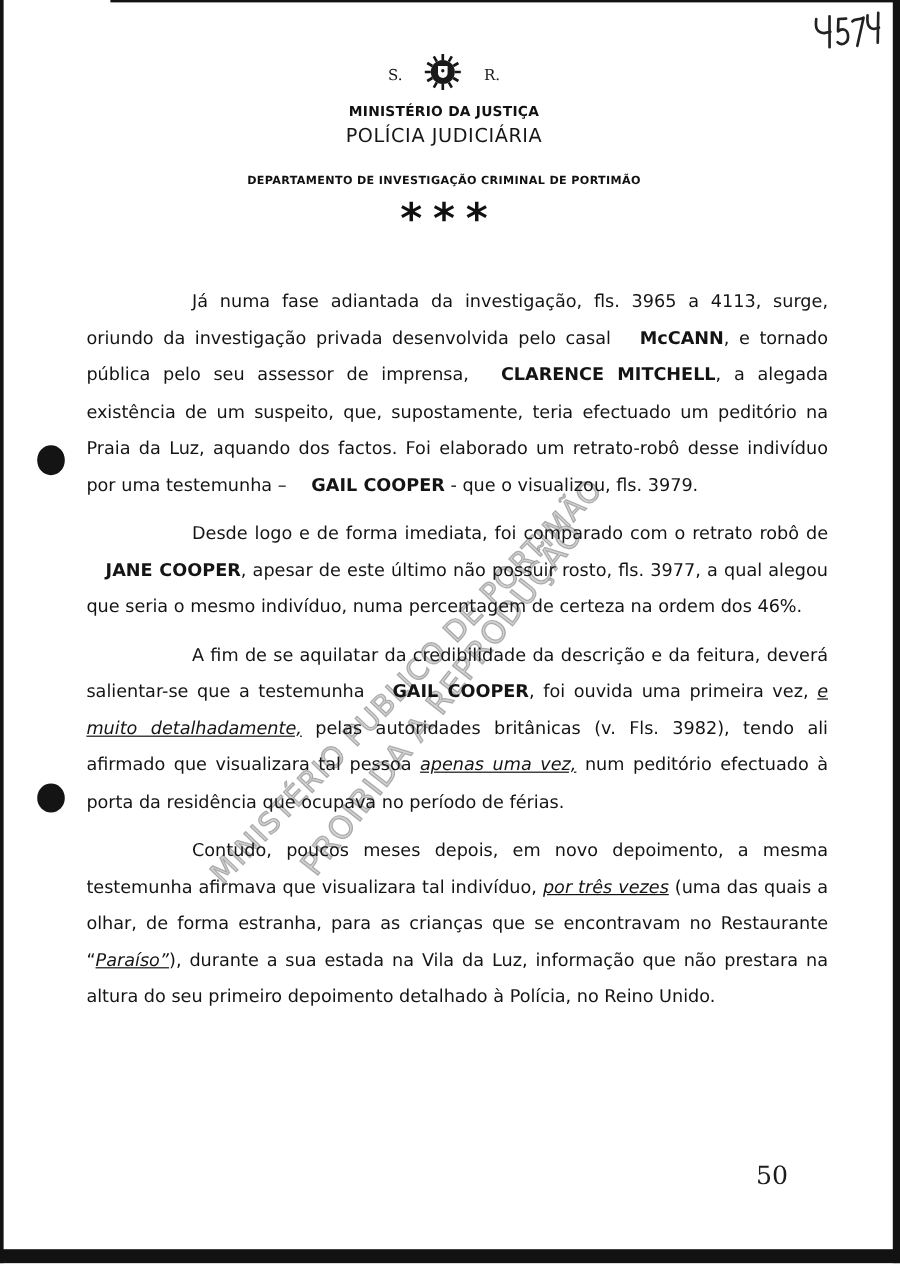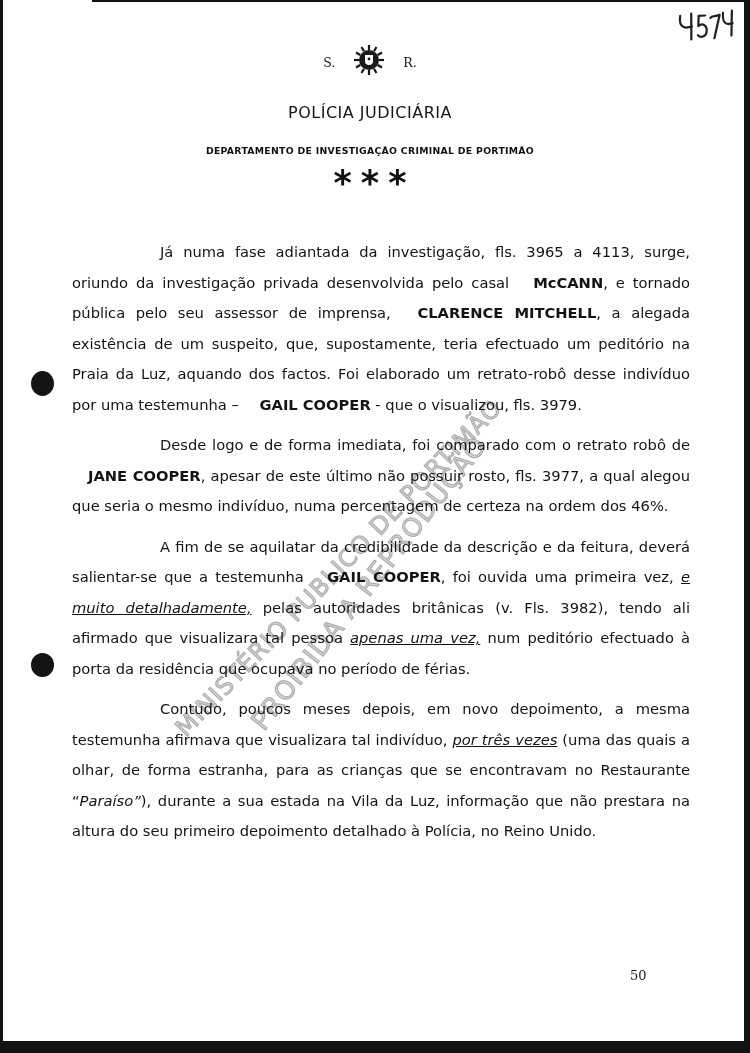--- a/index.html
+++ b/index.html
@@ -36,24 +36,24 @@
   .dot1{left:31px;top:371px;width:23px;height:25px;}
   .dot2{left:31px;top:653px;width:23px;height:24px;}
   
   .body{
     position:absolute;left:72px;top:237px;width:618px;z-index:2;
     font-size:14.7px;line-height:30.5px;color:#141414;
   }
   .para{margin:0 0 10px 0;text-align:justify;text-indent:88px;}
   .seg-n{font-style:normal;}
   .seg-b{font-weight:bold;padding-left:16px;}
-  .seg-i{font-style:italic;}
+  .seg-i{font-style:italic;text-decoration:underline;}
   .seg-iu{font-style:italic;text-decoration:underline;}
   
-  .pagenum{position:absolute;left:630px;top:968px;font-family:"DejaVu Serif",serif;font-size:13px;color:#1c1c1c;}
+  .pagenum{position:absolute;left:630px;top:968px;font-family:"DejaVu Serif",serif;font-size:21px;color:#1c1c1c;}
 </style>
 </head>
 <body>
 
 <div class="page">
 
   <div class="edge edge-left"></div>
   <div class="edge edge-right"></div>
   <div class="edge edge-bottom"></div>
   <div class="edge edge-top"></div>
@@ -86,20 +86,21 @@
             <line x1="20" y1="6" x2="20" y2="1"></line>
           <line x1="25" y1="7.3" x2="27.5" y2="3"></line>
             <line x1="28.7" y1="11" x2="33" y2="8.5"></line>
         </g>
         <circle cx="20" cy="16" r="10" fill="#1a1a1a"></circle>
         <path d="M16 11 h8 v6 a4 4 0 0 1 -8 0 z" fill="#ffffff"></path>
         <circle cx="20" cy="15" r="1.4" fill="#1a1a1a"></circle>
       </svg>
       <span class="crest-initial">R.</span>
     </div>
+    <div class="ministry">MINISTÉRIO DA JUSTIÇA</div>
     <div class="agency">POLÍCIA JUDICIÁRIA</div>
     <div class="department">DEPARTAMENTO DE INVESTIGAÇÃO CRIMINAL DE PORTIMÃO</div>
     <div class="stars">***</div>
   </div>
 
   <div class="watermark wm1">MINISTÉRIO PUBLICO DE PORTIMÃO</div>
   <div class="watermark wm2">PROIBIDA A REPRODUÇÃO</div>
 
   <div class="dot dot1"></div>
   <div class="dot dot2"></div>

